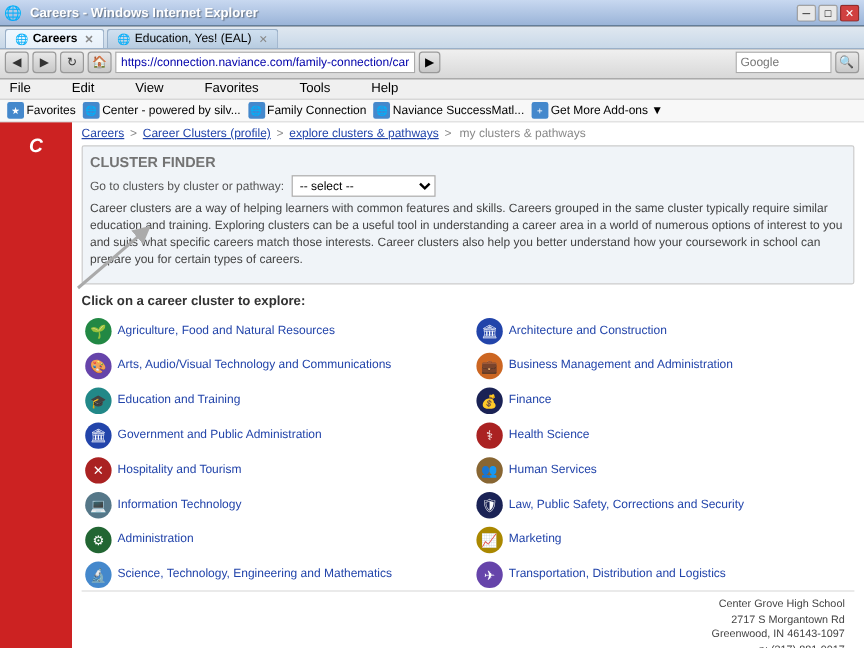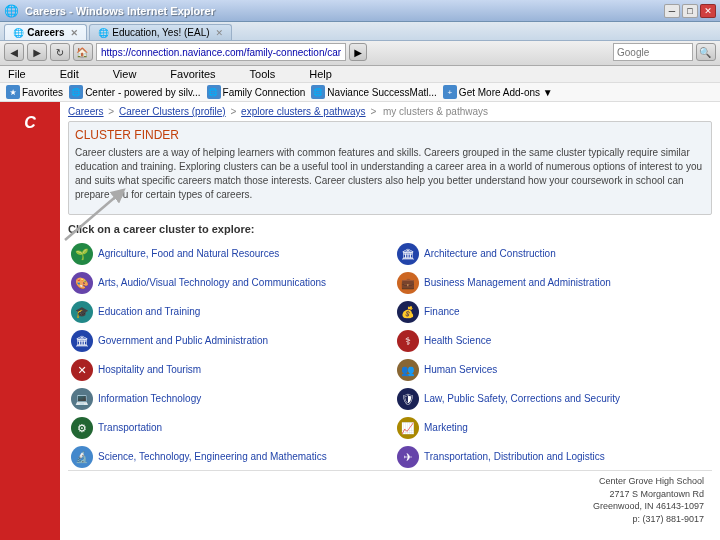--- a/index.html
+++ b/index.html
@@ -194,22 +194,22 @@
     
     .cluster-header {
       background: #f0f4f8;
       border: 1px solid #ccc;
       padding: 6px;
       margin-bottom: 8px;
       border-radius: 2px;
     }
     .cluster-header-title {
       font-size: 12px;
-      font-weight: normal;
-      color: #c2410c;
+      font-weight: bold;
+      color: #737373;
       margin-bottom: 4px;
     }
     .cluster-filter-row {
       display: flex;
       align-items: center;
       gap: 6px;
       margin-bottom: 4px;
     }
     .cluster-filter-label {
       font-size: 10px;
@@ -419,20 +419,26 @@
       <span> &gt; </span>
       <a>Career Clusters (profile)</a>
       <span> &gt; </span>
       <a>explore clusters &amp; pathways</a>
       <span> &gt; </span>
       <span>my clusters &amp; pathways</span>
     </div>
 
     <div class="cluster-header">
       <div class="cluster-header-title">CLUSTER FINDER</div>
+      <div class="cluster-filter-row">
+        <span class="cluster-filter-label">Go to clusters by cluster or pathway:</span>
+        <select class="cluster-select">
+          <option>-- select --</option>
+        </select>
+      </div>
       <div class="description-text">Career clusters are a way of helping learners with common features and skills. Careers grouped in the same cluster typically require similar education and training. Exploring clusters can be a useful tool in understanding a career area in a world of numerous options of interest to you and suits what specific careers match those interests. Career clusters also help you better understand how your coursework in school can prepare you for certain types of careers.</div>
     </div>
 
     <div class="explore-label">Click on a career cluster to explore:</div>
 
     <div class="cluster-grid">
 
       <div class="cluster-item">
         <div class="cluster-icon-circle cluster-icon-green">🌱</div>
         <span class="cluster-link">Agriculture, Food and Natural Resources</span>
@@ -482,21 +488,21 @@
         <div class="cluster-icon-circle cluster-icon-gray">💻</div>
         <span class="cluster-link">Information Technology</span>
       </div>
       <div class="cluster-item">
         <div class="cluster-icon-circle cluster-icon-darkblue">🛡</div>
         <span class="cluster-link">Law, Public Safety, Corrections and Security</span>
       </div>
 
       <div class="cluster-item">
         <div class="cluster-icon-circle cluster-icon-darkgreen">⚙</div>
-        <span class="cluster-link">Transportation</span>
+        <span class="cluster-link">Administration</span>
       </div>
       <div class="cluster-item">
         <div class="cluster-icon-circle cluster-icon-yellow">📈</div>
         <span class="cluster-link">Marketing</span>
       </div>
 
       <div class="cluster-item">
         <div class="cluster-icon-circle cluster-icon-lightblue">🔬</div>
         <span class="cluster-link">Science, Technology, Engineering and Mathematics</span>
       </div>

